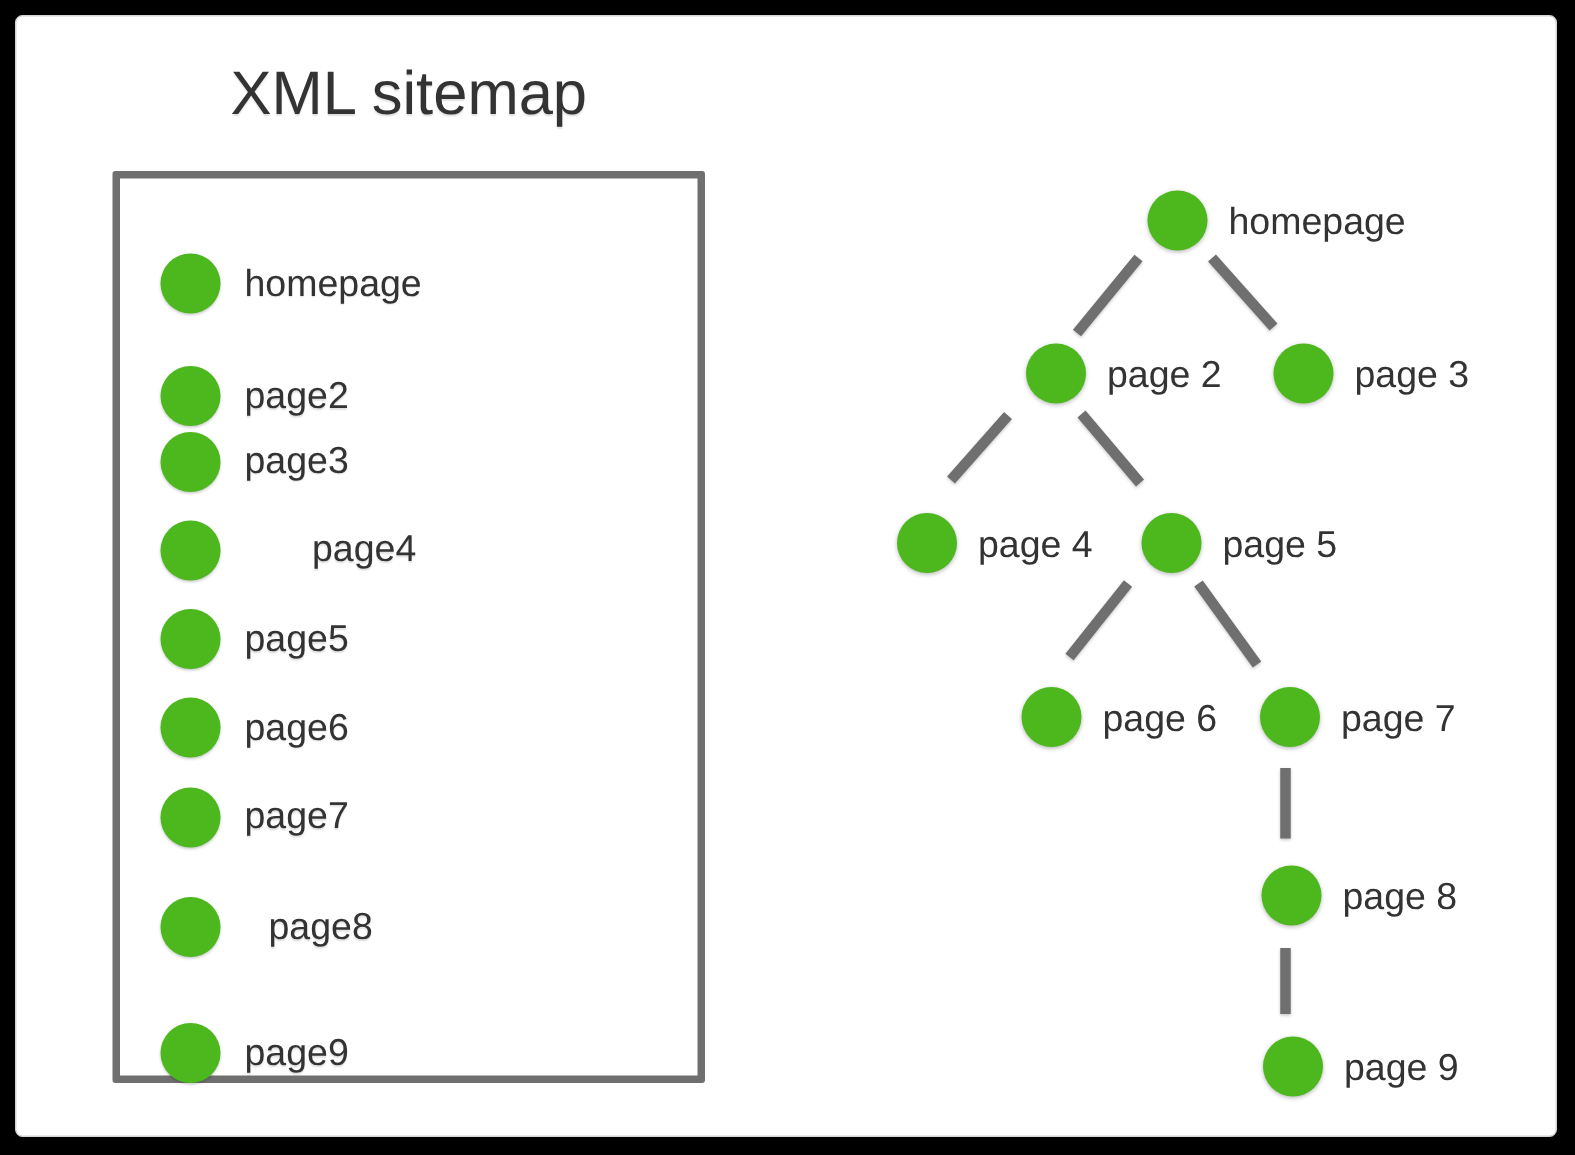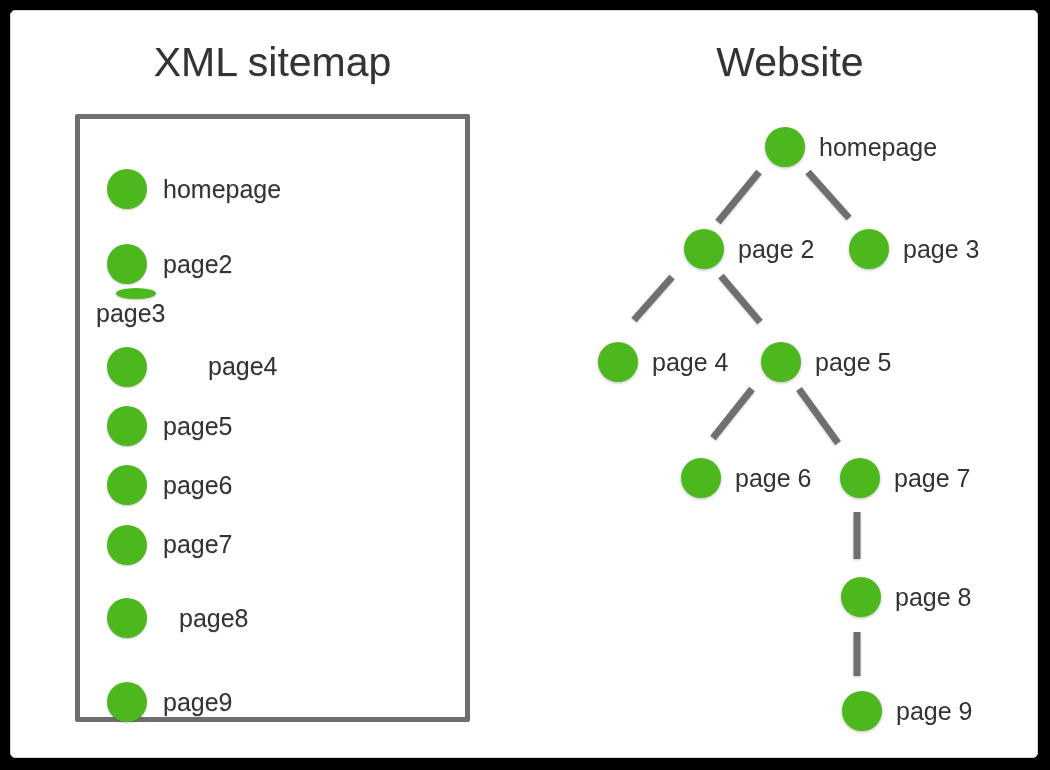--- a/index.html
+++ b/index.html
@@ -74,33 +74,32 @@
 </style>
 </head>
 <body>
 
 <div class="page">
   <div class="canvas"></div>
   <div class="layer">
 
     <div class="title left-title">XML sitemap</div>
 
-    <div class="title right-title">Website</div>
 
     <div class="sitemap-box">
       <ul class="sitemap-list" id="sitemap-list">
           <li class="sm-item" style="top: 50px;">
             <span class="dot" style="background: rgb(76, 184, 30);"></span>
             <span class="sm-label">homepage</span>
           </li>
           <li class="sm-item" style="top: 109.25px; margin-top: 16px;">
             <span class="dot" style="background: rgb(76, 184, 30);"></span>
             <span class="sm-label">page2</span>
           </li>
-          <li class="sm-item" style="top: 168.5px; flex-direction: column;">
+          <li class="sm-item" style="top: 168.5px;">
             <span class="dot" style="background: rgb(76, 184, 30);"></span>
             <span class="sm-label">page3</span>
           </li>
           <li class="sm-item" style="top: 227.75px; gap: 45px;">
             <span class="dot" style="background: rgb(76, 184, 30);"></span>
             <span class="sm-label">page4</span>
           </li>
           <li class="sm-item" style="top: 287px; text-align: right;">
             <span class="dot" style="background: rgb(76, 184, 30);"></span>
             <span class="sm-label">page5</span>

